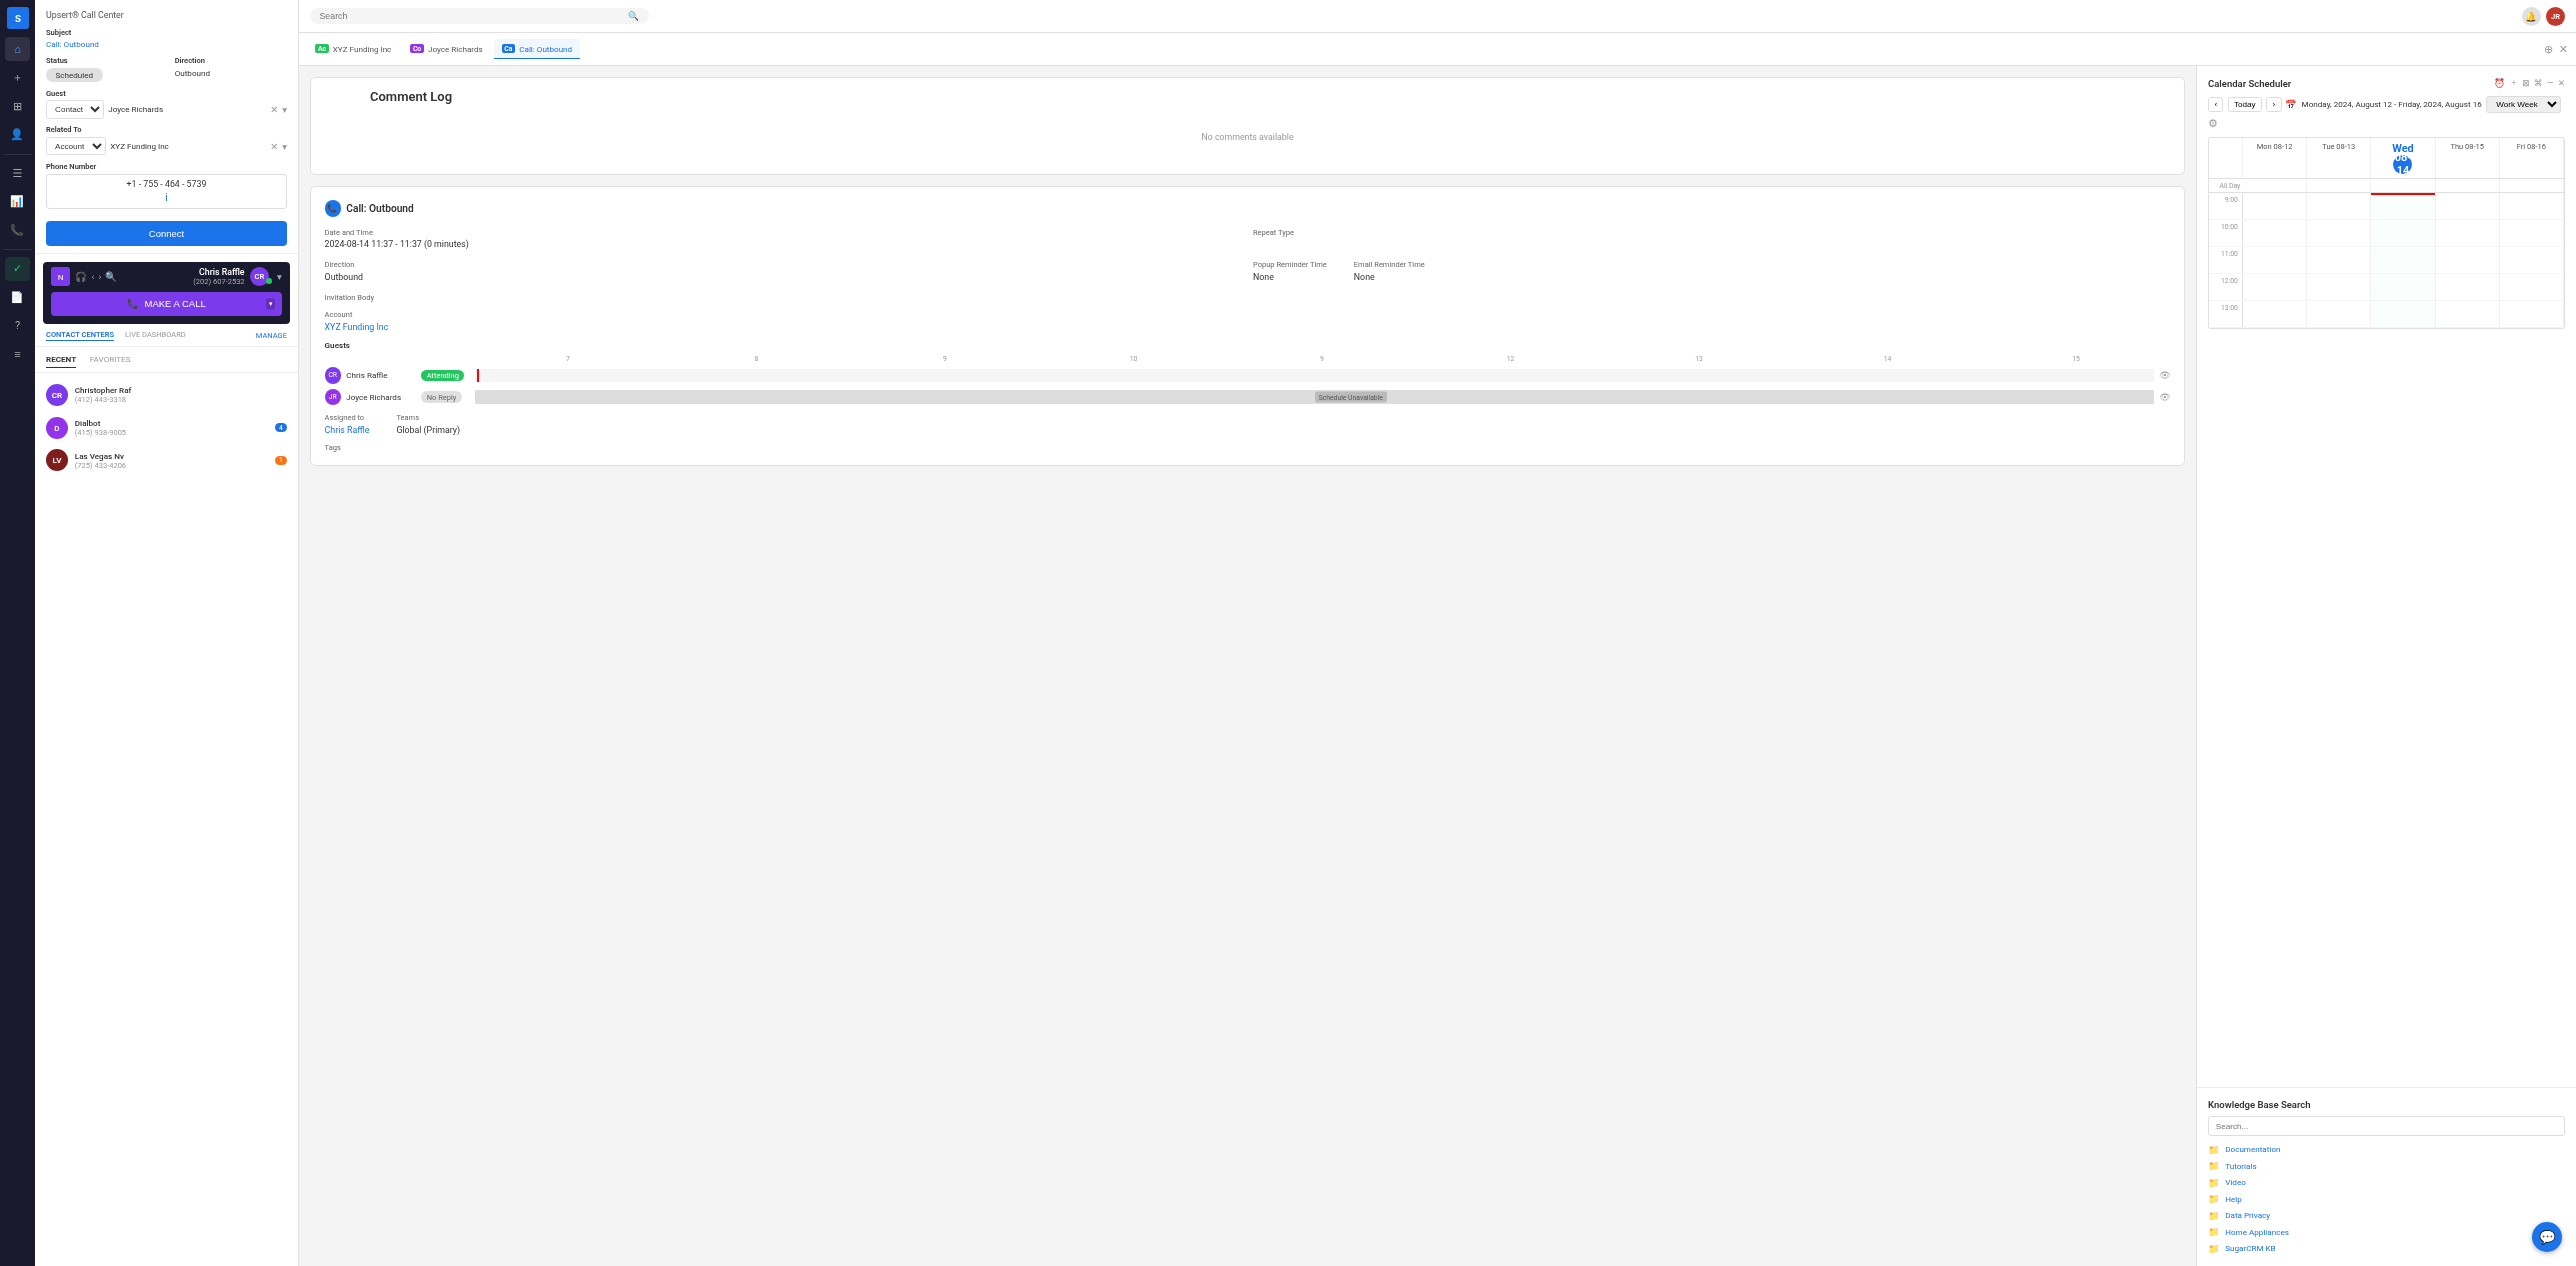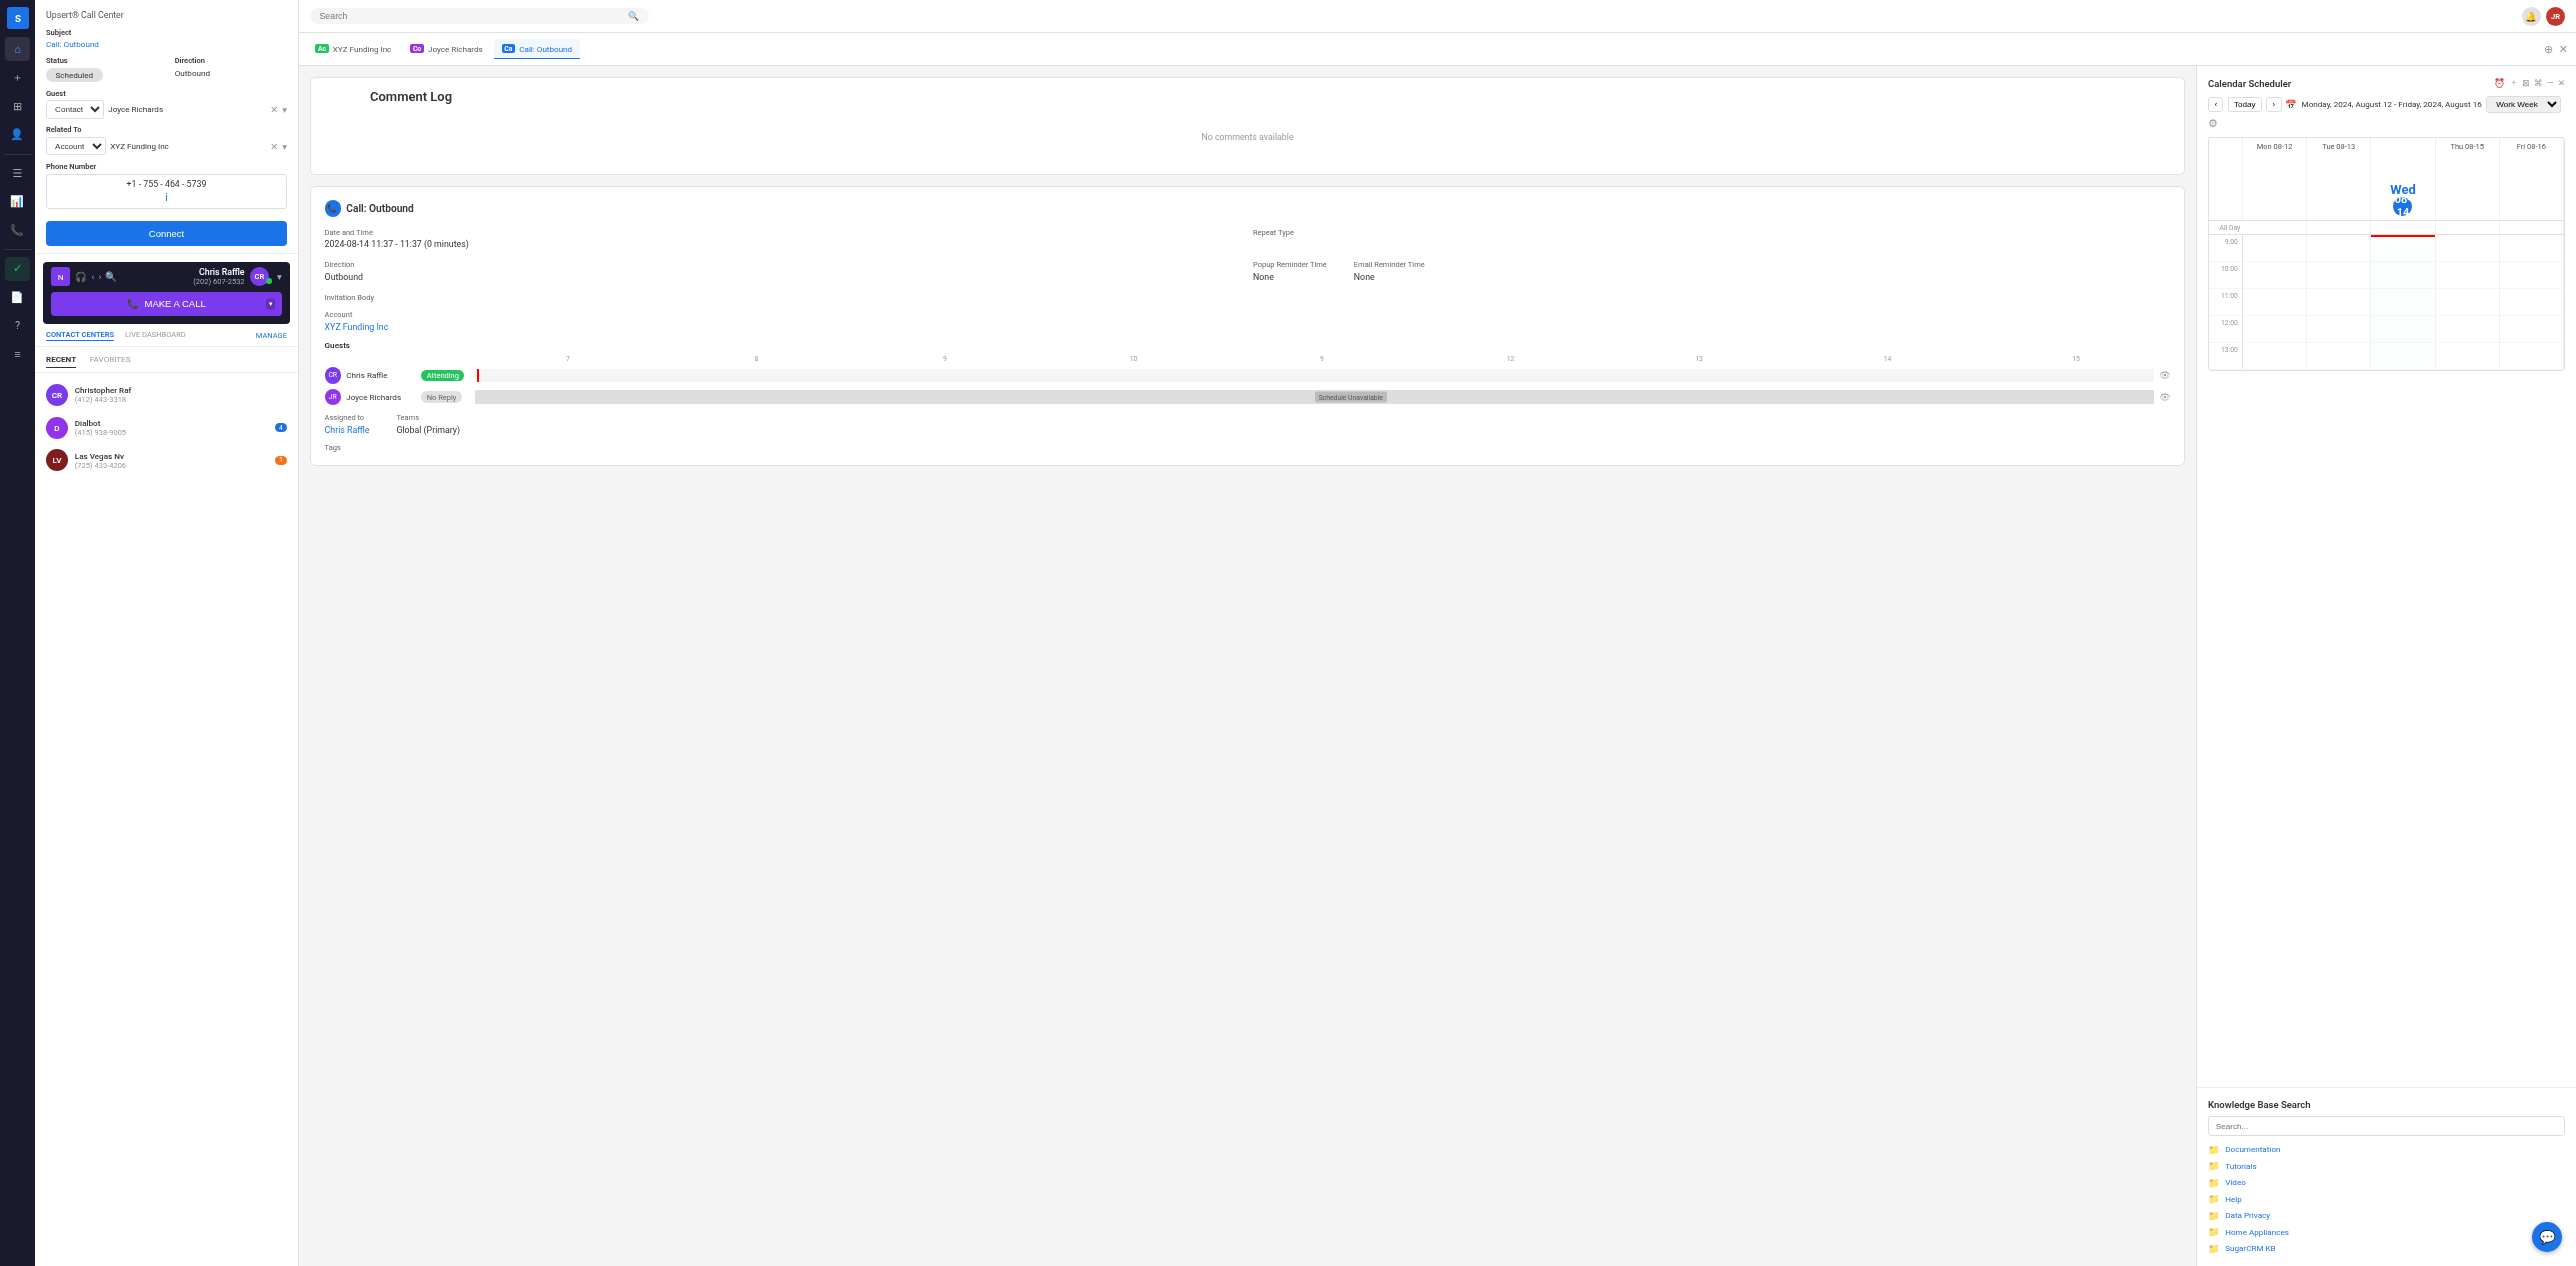--- a/index.html
+++ b/index.html
@@ -489,21 +489,21 @@
         <div class="cal-grid">
           <div class="cal-day-headers">
             <div style="border-right:0.7px solid #f0f0f0;"></div>
             <div class="cal-day-header">
               <div>Mon 08-12</div>
             </div>
             <div class="cal-day-header">
               <div>Tue 08-13</div>
             </div>
             <div class="cal-day-header today">
-              <div style="font-size:13px; color:#1a73e8;margin-top:40px;">Wed</div>
+              <div style="font-size:11px; color:#1a73e8;">Wed</div>
               <div class="day-num">08-14</div>
             </div>
             <div class="cal-day-header">
               <div>Thu 08-15</div>
             </div>
             <div class="cal-day-header">
               <div>Fri 08-16</div>
             </div>
           </div>
           <div class="all-day-row">

